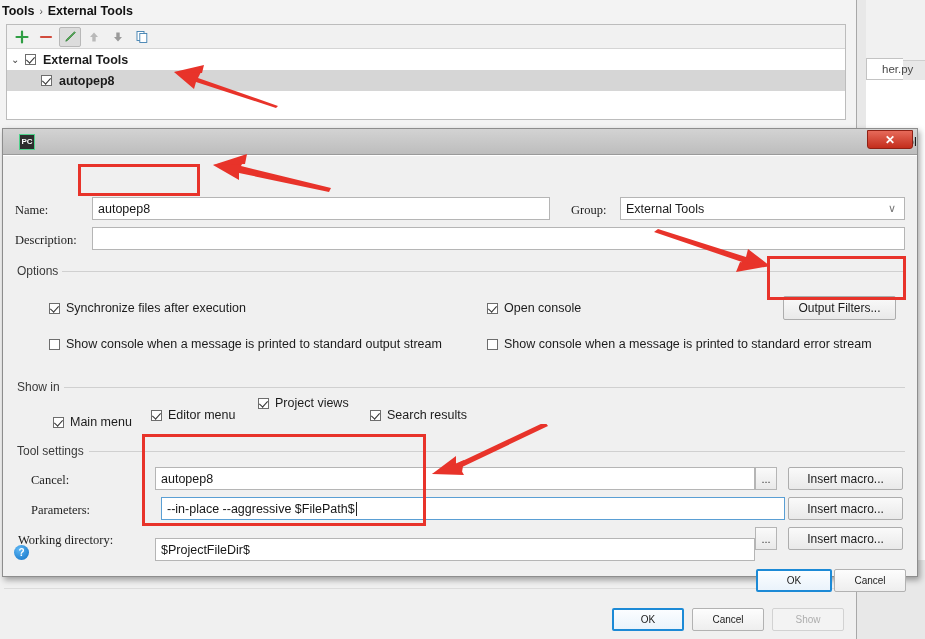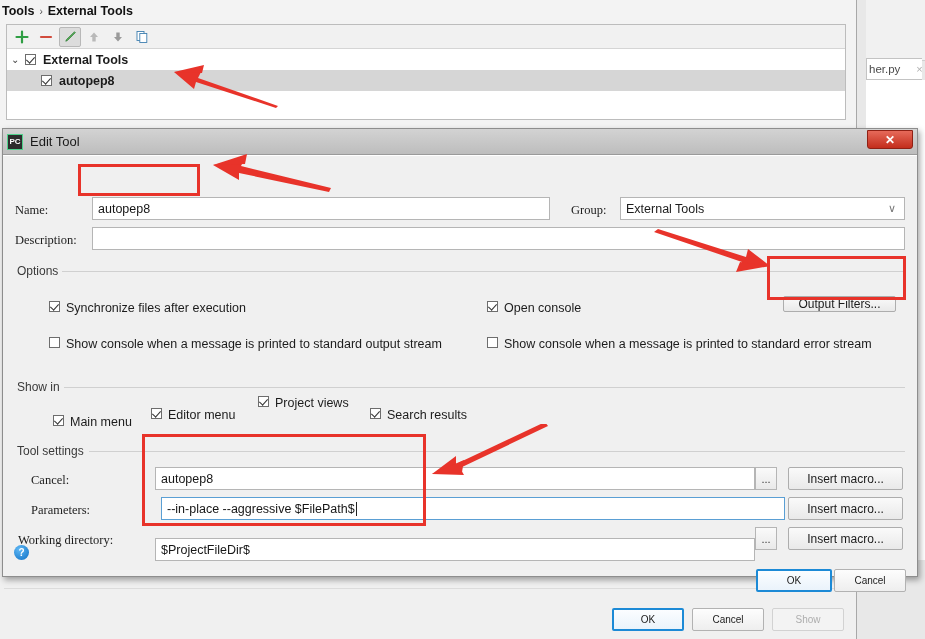--- a/index.html
+++ b/index.html
@@ -121,30 +121,30 @@
   #bg-right-inner {
     position: absolute;
     left: 866px; top: 0px;
     width: 59px; height: 60px;
     background: #f1f1f1;
     border-bottom: 1px solid #cfcfcf;
   }
   #editor-tab {
     position: absolute;
     left: 866px; top: 58px;
-    width: 56px; height: 22px;
+    width: 37px; height: 22px;
     background: #ffffff;
     border: 1px solid #c3c3c3;
     border-right: none;
     display: flex;
     align-items: center;
     font-size: 11.5px;
     color: #4a4a4a;
     box-sizing: border-box;
-    padding-left: 2px;
+    padding-left: 15px;
     gap: 12px;
   }
   #editor-tab .x {
     margin-left: 4px;
     color: #b0b0b0;
     font-size: 11px;
   }
   #bg-right-body {
     position: absolute;
     left: 866px; top: 80px;
@@ -201,23 +201,24 @@
     border: 1px solid #8d8d8d;
     box-shadow: 2px 3px 6px rgba(0,0,0,0.35);
     box-sizing: border-box;
   }
   #dlg-titlebar {
     height: 26px;
     background: linear-gradient(#d3d3d3, #bdbdbd);
     border-bottom: 1px solid #9a9a9a;
     display: flex;
     align-items: center;
-    padding-left: 4px;
+    padding-left: 16px;
     position: relative;
     box-sizing: border-box;
+    justify-content: space-between;
   }
   #pc-icon {
     width: 16px; height: 16px;
     background: #2d2d2d;
     border: 1.5px solid #4fd18b;
     color: #ffffff;
     font-size: 8px;
     font-weight: bold;
     display: flex;
     align-items: center;
@@ -304,20 +305,21 @@
   }
   .group-line {
     position: absolute;
     height: 1px;
     background: #d0d0d0;
   }
 
   .chk {
     position: absolute;
     display: flex;
+    align-items: center;
     font-size: 12.5px;
     color: #1c1c1c;
   }
   .chk .cbox { margin-right: 6px; }
 
   .smbtn {
     position: absolute;
     background: linear-gradient(#fafafa, #e9e9e9);
     border: 1px solid #adadad;
     border-radius: 2px;
@@ -481,21 +483,21 @@
     </div>
     <div class="chk" style="left:46px; top:181px;">
       <span class="cbox"></span>
       <span>Show console when a message is printed to standard output stream</span>
     </div>
     <div class="chk" style="left:484px; top:181px;">
       <span class="cbox"></span>
       <span>Show console when a message is printed to standard error stream</span>
     </div>
 
-    <div class="smbtn" style="left:780px; top:140px; width:113px; height:16px;">Output Filters...</div>
+    <div class="smbtn" style="left:780px; top:140px; width:113px; height:24px;">Output Filters...</div>
 
     <div class="group-title" style="left:10px; top:224px;">Show in</div>
     <div class="group-line" style="left:60px; top:231px; width:842px;"></div>
 
     <div class="chk" style="left:50px; top:252px;margin-top:7px;">
       <span class="cbox checked"></span>
       <span>Main menu</span>
     </div>
     <div class="chk" style="left:148px; top:252px;">
       <span class="cbox checked"></span>

